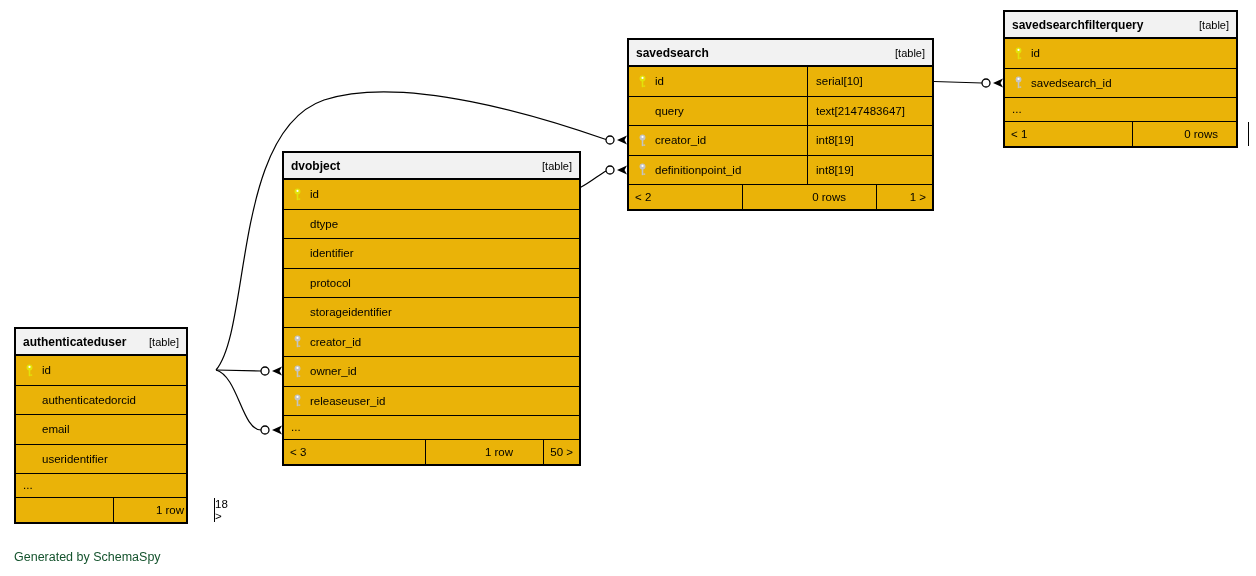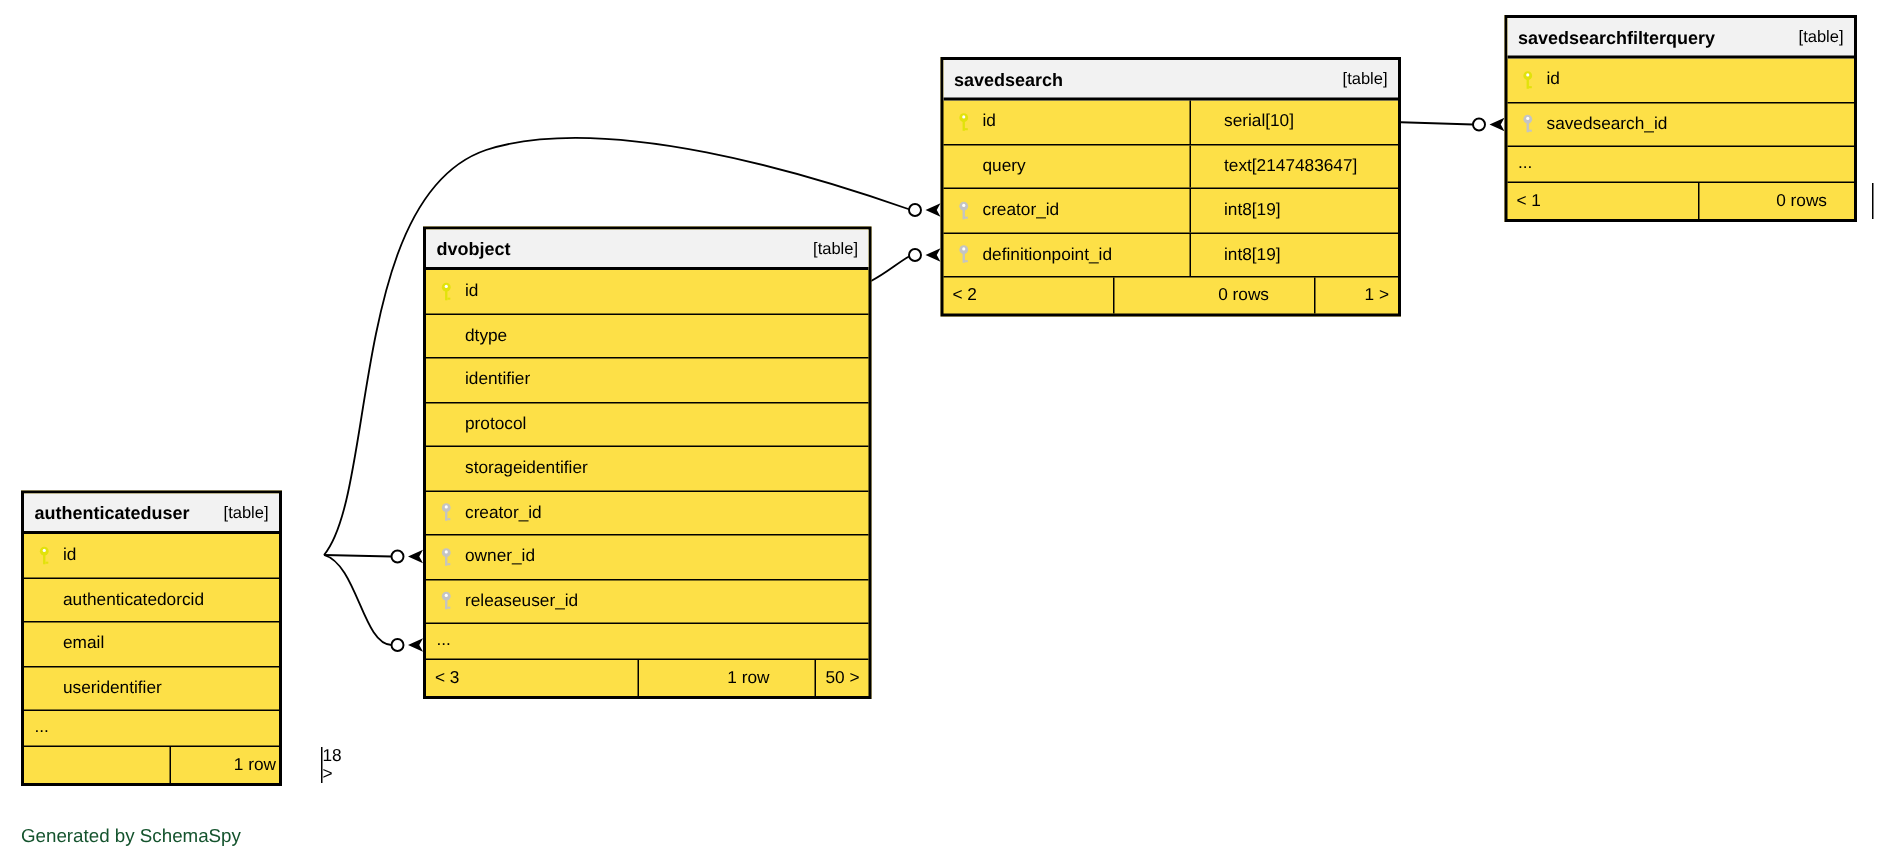--- a/index.html
+++ b/index.html
@@ -8,21 +8,21 @@
     width: 1256px; height: 576px;
     background: #ffffff;
     font-family: "Liberation Sans", sans-serif;
     color: #000;
     overflow: hidden;
   }
   .connectors { position: absolute; left: 0; top: 0; z-index: 1; }
   .tbl {
     position: absolute;
     z-index: 2;
-    background: #fde047;
+    background: #eab308;
     border: 2px solid #000;
     box-sizing: border-box;
     font-size: 11.5px;
   }
   .tbl-header {
     height: 25px;
     background: #f2f2f2;
     border-bottom: 2px solid #000;
     display: flex; align-items: center; justify-content: space-between;
     padding: 0 7px;
@@ -40,21 +40,21 @@
     display: flex; align-items: center; justify-content: flex-start;
     padding-left: 8px;
   }
   .pk { color: #e2e20b; }
   .fk { color: #c4c4c4; }
   .col-name { display: flex; align-items: center; flex: 1 1 auto; }
   .type-cell {
     flex: 0 0 116px;
     border-left: 1px solid #000;
     display: flex; align-items: center;
-    padding-left: 22px;
+    padding-left: 8px;
   }
   .ellipsis-row {
     height: 22.5px;
     border-bottom: 1px solid #000;
     display: flex; align-items: center;
     padding-left: 7px;
   }
   .tfoot { height: 24px; display: flex; align-items: stretch; }
   .fcell { display: flex; align-items: center; font-size: 11.5px; }
   .fcell.mid, .fcell.rgt { border-left: 1px solid #000; margin-left: 24px; }

